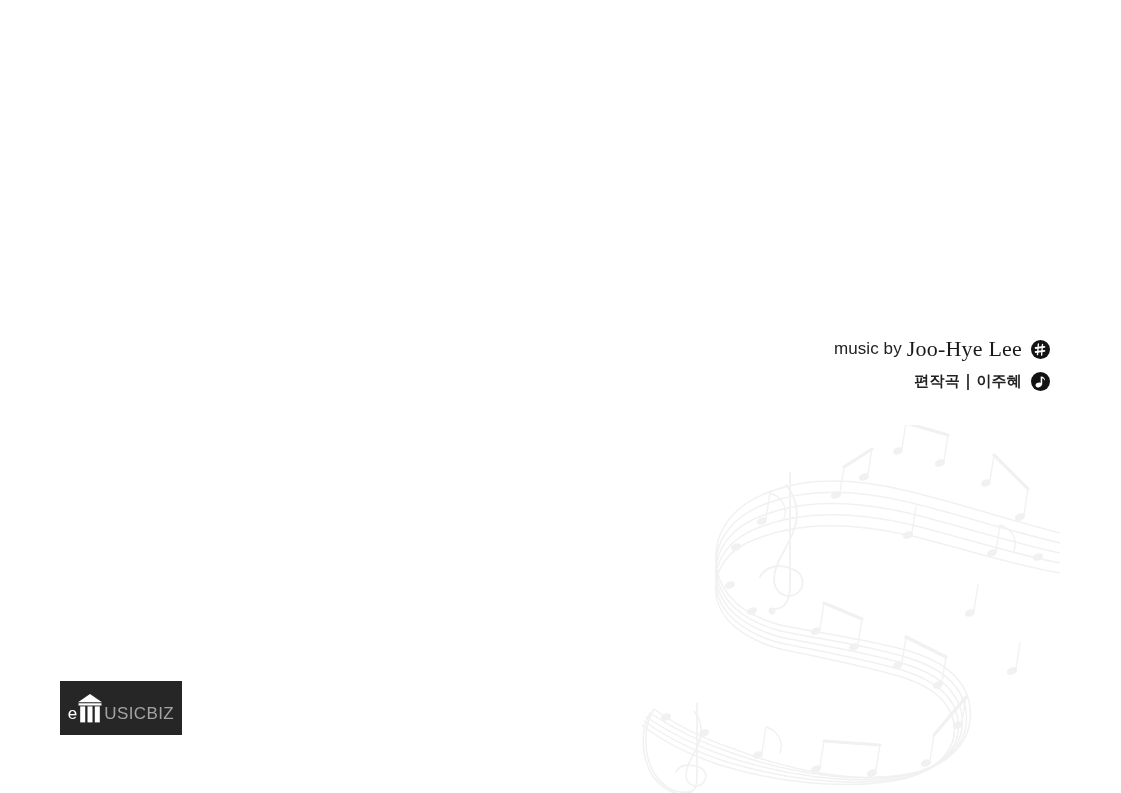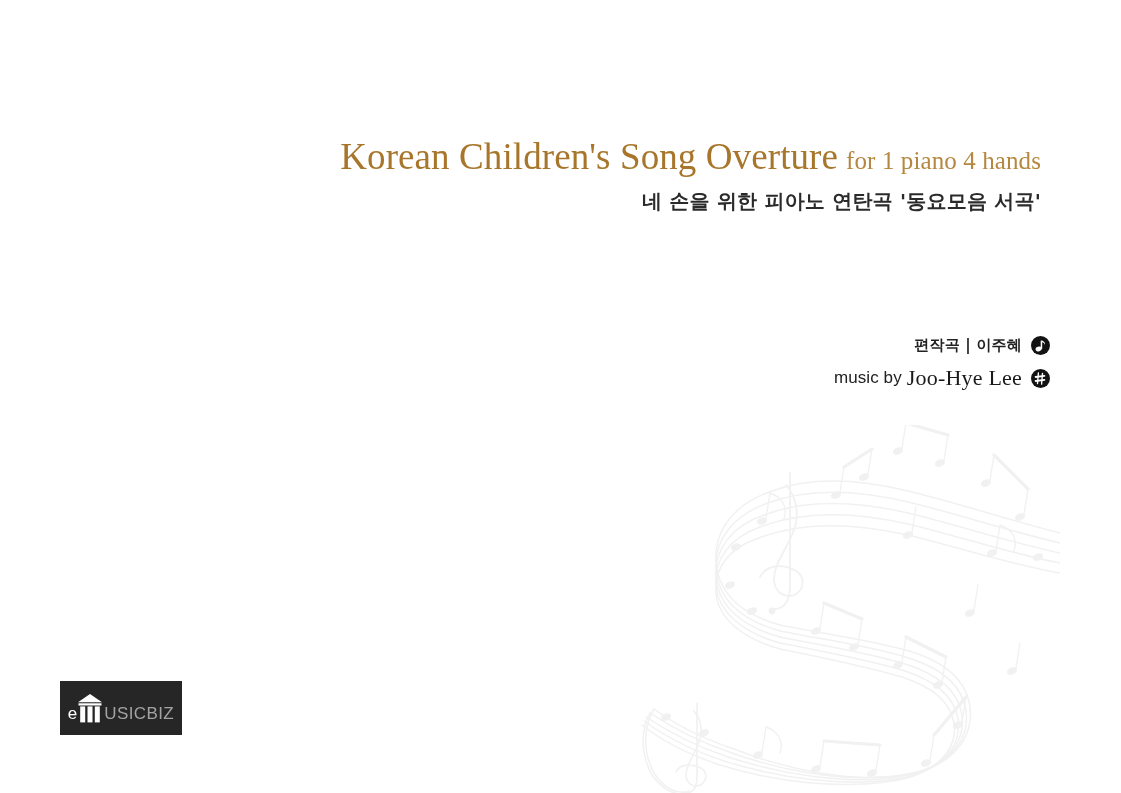--- a/index.html
+++ b/index.html
@@ -337,59 +337,51 @@
         <path d="M184 316 L 240 320"></path>
       </g>
       <g stroke="#f1f1f2" stroke-width="1.4" fill="none" stroke-linecap="round">
         <path d="M130 68 C 142 72, 148 82, 144 94"></path>
         <path d="M126 302 C 138 306, 144 316, 140 328"></path>
         <path d="M360 100 C 372 104, 378 114, 374 126"></path>
       </g>
     </svg>
   </div>
 
-  <div id="title-block">
-    <div class="title-line">
-      <span id="main-title">Korean Children's Song Overture</span><span id="title-suffix">for 1 piano 4 hands</span>
+
+  <div id="credits-block">
+
+    <div class="credit-row">
+      <span class="credit-en-prefix">music by</span>
+      <span class="credit-en-name">Joo-Hye Lee</span>
+      <span class="badge-icon">
+        <svg width="19" height="19" viewBox="0 0 19 19" xmlns="http://www.w3.org/2000/svg">
+          <g stroke="#ffffff" stroke-width="1.35" stroke-linecap="round">
+            <path d="M7.4 3.9 L 6.5 14.6"></path>
+            <path d="M11.5 4.4 L 10.6 15.1"></path>
+          </g>
+          <g stroke="#ffffff" stroke-width="1.8" stroke-linecap="round">
+            <path d="M4.6 8.0 L 13.4 6.9"></path>
+            <path d="M4.6 12.0 L 13.4 10.9"></path>
+          </g>
+        </svg>
+      </span>
     </div>
-    <div id="subtitle-line">
-      <span id="subtitle-ko">네 손을 위한  피아노 연탄곡  '동요모음 서곡'</span>
-    </div>
-  </div>
-
-  <div id="credits-block">
 
     <div class="credit-row">
       <span class="credit-ko">편작곡 | 이주혜</span>
       <span class="badge-icon">
         <svg width="19" height="19" viewBox="0 0 19 19" xmlns="http://www.w3.org/2000/svg">
           <ellipse cx="7.6" cy="13.0" rx="3.1" ry="2.3" fill="#ffffff" transform="rotate(-20 7.6 13)"></ellipse>
           <rect x="9.7" y="4.6" width="1.5" height="8.2" fill="#ffffff"></rect>
           <path d="M10.9 4.6 C 13.2 5.4, 14.4 7.0, 13.9 9.0 C 13.6 7.4, 12.4 6.4, 10.9 6.0 Z" fill="#ffffff"></path>
         </svg>
       </span>
     </div>
 
-    <div class="credit-row">
-      <span class="credit-en-prefix">music by</span>
-      <span class="credit-en-name">Joo-Hye Lee</span>
-      <span class="badge-icon">
-        <svg width="19" height="19" viewBox="0 0 19 19" xmlns="http://www.w3.org/2000/svg">
-          <g stroke="#ffffff" stroke-width="1.35" stroke-linecap="round">
-            <path d="M7.4 3.9 L 6.5 14.6"></path>
-            <path d="M11.5 4.4 L 10.6 15.1"></path>
-          </g>
-          <g stroke="#ffffff" stroke-width="1.8" stroke-linecap="round">
-            <path d="M4.6 8.0 L 13.4 6.9"></path>
-            <path d="M4.6 12.0 L 13.4 10.9"></path>
-          </g>
-        </svg>
-      </span>
-    </div>
-
   </div>
 
   <div id="publisher-logo">
     <div id="logo-inner">
       <span id="logo-e">e</span>
       <span>
         <svg id="logo-temple" width="26" height="30" viewBox="0 0 26 30" xmlns="http://www.w3.org/2000/svg">
 
           <path d="M13 1 L 25 9.2 L 1 9.2 Z" fill="#ffffff"></path>
 

